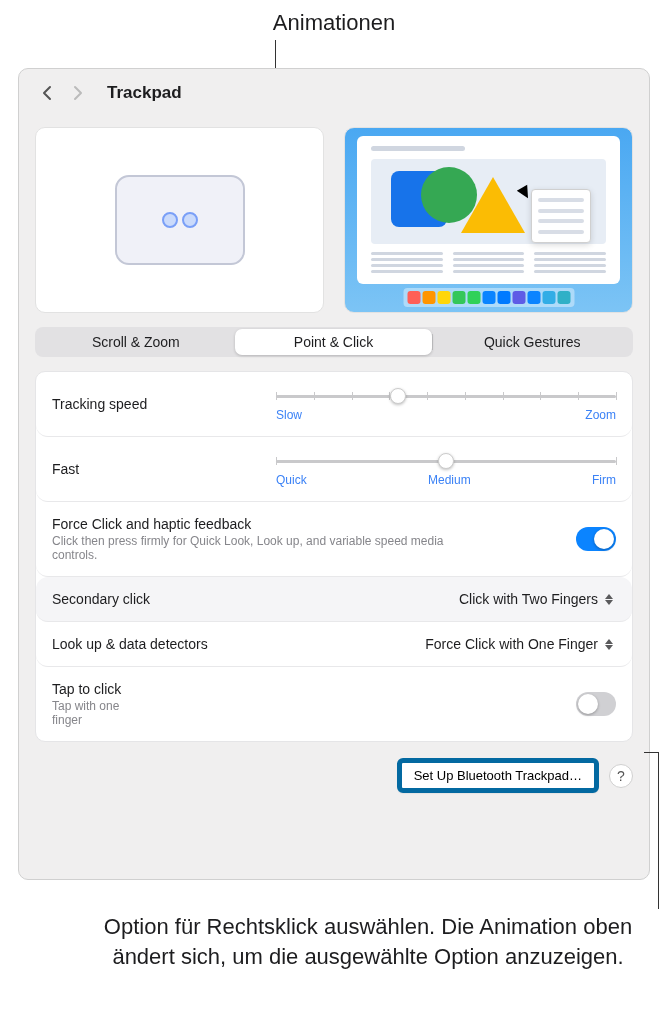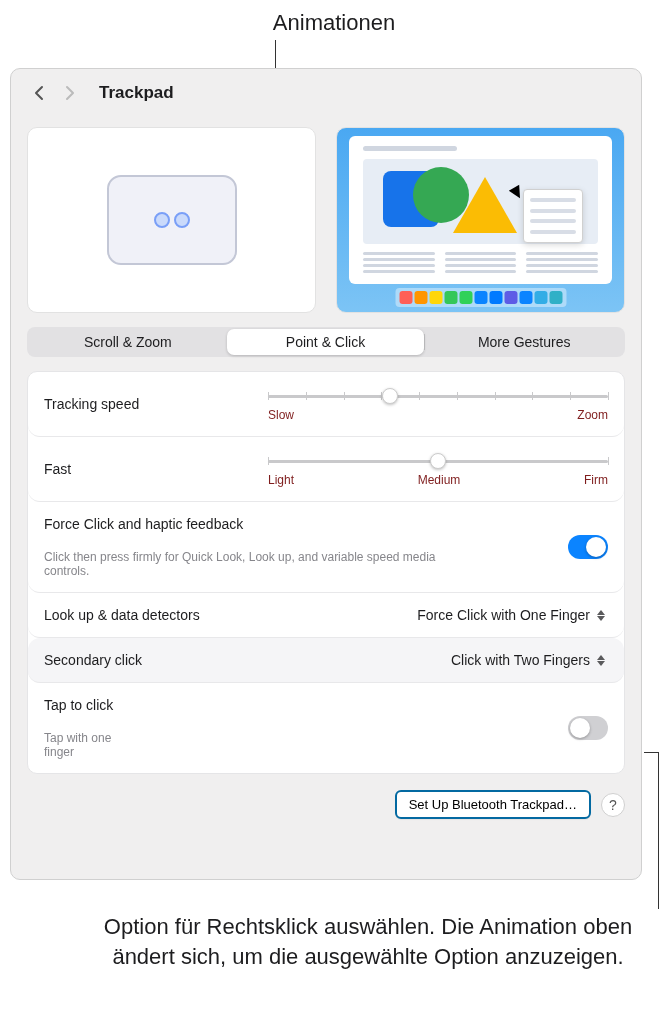--- a/index.html
+++ b/index.html
@@ -25,21 +25,21 @@
       position: absolute;
       top: 40px;
       left: 275px;
       width: 1px;
       height: 92px;
       background: #333;
     }
     .window {
       position: absolute;
       top: 68px;
-      left: 10px;
+      left: 18px;
       width: 632px;
       height: 812px;
       background: #f0efef;
       border-radius: 10px;
       border: 1px solid #d0d0d0;
       overflow: hidden;
     }
     .toolbar {
       height: 48px;
       display: flex;
@@ -217,21 +217,21 @@
     .row-top {
       display: flex;
       justify-content: space-between;
       align-items: center;
       gap: 12px;
     }
     .row-label { font-size: 14px; }
     .row-sublabel {
       font-size: 12px;
       color: #86868b;
-      margin-top: 18px;
+      margin-top: 2px;
       max-width: 78%;
     }
     
     .slider-box {
       flex: 1;
       max-width: 340px;
     }
     .slider-track {
       position: relative;
       height: 20px;
@@ -260,21 +260,21 @@
       border: 1px solid #ccc;
       border-radius: 50%;
       box-shadow: 0 1px 3px rgba(0,0,0,0.25);
       top: 2px;
       transform: translateX(-50%);
     }
     .slider-marks {
       display: flex;
       justify-content: space-between;
       font-size: 12px;
-      color: #7f1d1d;
+      color: #3b82f6;
       margin-top: 2px;
     }
     
     .toggle {
       width: 40px;
       height: 24px;
       border-radius: 12px;
       position: relative;
       cursor: pointer;
     }
@@ -316,21 +316,21 @@
     
     .footer-row {
       display: flex;
       justify-content: flex-end;
       align-items: center;
       gap: 10px;
       padding: 16px 16px 16px 16px;
     }
     .btn {
       background: #fff;
-      border: 2px solid #0369a1;
+      border: 5px solid #0369a1;
       border-radius: 6px;
       padding: 5px 12px;
       font-size: 13px;
       cursor: pointer;
       box-shadow: 0 1px 1px rgba(0,0,0,0.05);
     }
     .help-btn {
       width: 24px;
       height: 24px;
       border-radius: 50%;
@@ -449,21 +449,21 @@
           <div class="dock-item" style="background: rgb(50, 173, 230);"></div>
           <div class="dock-item" style="background: rgb(48, 176, 199);"></div>
         </div>
     </div>
   </div>
 
   <div class="segmented">
     <div class="seg">Scroll &amp; Zoom</div>
     <div class="seg active">Point &amp; Click</div>
     <div class="seg-div"></div>
-    <div class="seg">More Gestures</div>
+    <div class="seg">Quick Gestures</div>
   </div>
 
   <div class="settings-list">
 
     <div class="row">
       <div class="row-top">
         <div class="row-label">Tracking speed</div>
         <div class="slider-box">
           <div class="slider-track">
             <div class="slider-line" id="ts-ticks">
@@ -494,66 +494,66 @@
         <div class="slider-box">
           <div class="slider-track">
             <div class="slider-line">
               <div class="tick" style="left:0%"></div>
               <div class="tick" style="left:50%"></div>
               <div class="tick" style="left:100%"></div>
             </div>
             <div class="slider-thumb" style="left:50%"></div>
           </div>
           <div class="slider-marks">
-            <span>Light</span>
+            <span>Quick</span>
             <span>Medium</span>
             <span>Firm</span>
           </div>
         </div>
       </div>
     </div>
 
     <div class="row">
       <div class="row-top">
         <div style="flex:1">
           <div class="row-label">Force Click and haptic feedback</div>
           <div class="row-sublabel">Click then press firmly for Quick Look, Look up, and variable speed media controls.</div>
         </div>
         <div class="toggle on">
             <div class="toggle-knob"></div>
           </div>
+      </div>
+    </div>
+
+    <div class="row highlighted">
+      <div class="row-top">
+        <div class="row-label">Secondary click</div>
+        <div class="select">
+          <span>Click with Two Fingers</span>
+          <div class="select-arrows">
+            <div class="arrow-up"></div>
+              <div class="arrow-down"></div>
+          </div>
+        </div>
       </div>
     </div>
 
     <div class="row">
       <div class="row-top">
         <div class="row-label">Look up &amp; data detectors</div>
         <div class="select">
           <span>Force Click with One Finger</span>
           <div class="select-arrows">
             <div class="arrow-up"></div>
               <div class="arrow-down"></div>
           </div>
         </div>
       </div>
     </div>
 
-    <div class="row highlighted">
-      <div class="row-top">
-        <div class="row-label">Secondary click</div>
-        <div class="select">
-          <span>Click with Two Fingers</span>
-          <div class="select-arrows">
-            <div class="arrow-up"></div>
-              <div class="arrow-down"></div>
-          </div>
-        </div>
-      </div>
-    </div>
-
     <div class="row">
       <div class="row-top">
         <div>
           <div class="row-label">Tap to click</div>
           <div class="row-sublabel">Tap with one finger</div>
         </div>
         <div class="toggle off">
             <div class="toggle-knob"></div>
           </div>
       </div>

